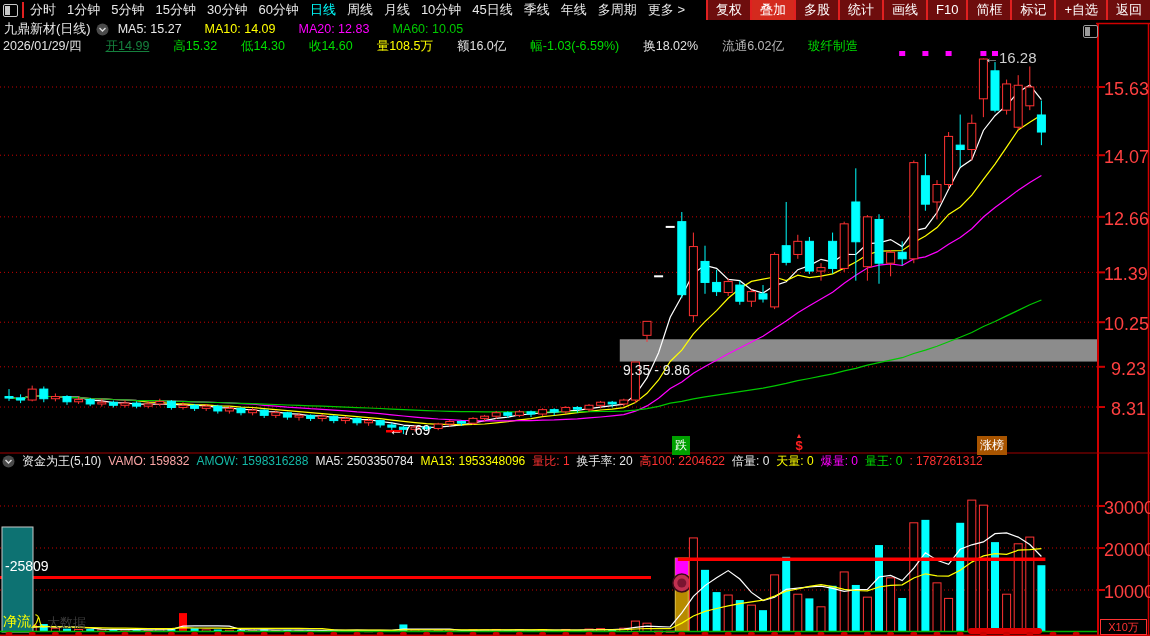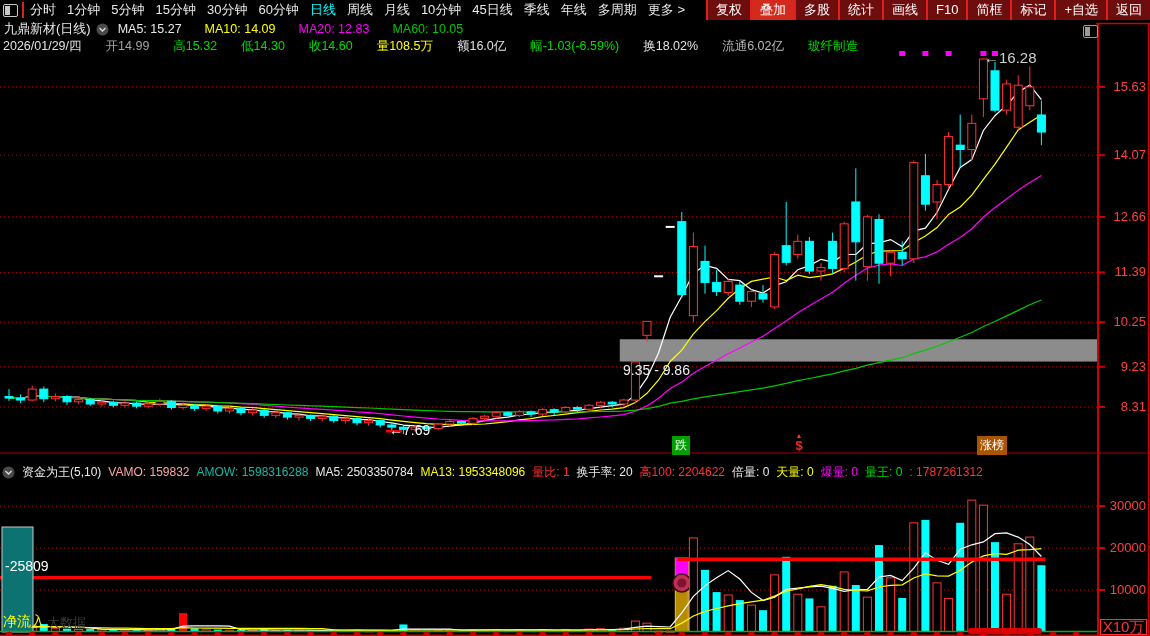--- a/index.html
+++ b/index.html
@@ -21,35 +21,35 @@
   
   #row2{left:0;top:21px;height:16px;display:flex;align-items:center;}
   #stock-name{color:#e8e8e8;font-size:13px;margin-left:4px;}
   .circ-icon{width:13px;height:13px;margin-left:5px;}
   #ma-list{display:flex;gap:23px;margin-left:9px;}
   #row3{left:3px;top:38px;height:16px;display:flex;align-items:center;gap:24px;}
   .seg{font-size:12.5px;white-space:nowrap;}
   #row2-winicon{left:1083px;top:25px;width:13px;height:11px;border:1px solid #9a9a9a;border-radius:2px;}
   #row2-winicon .half{position:absolute;left:1px;top:1px;width:5px;height:9px;background:#9a9a9a;}
   
-  #ind-row{left:2px;top:464px;height:16px;display:flex;align-items:center;gap:7px;}
+  #ind-row{left:2px;top:453px;height:16px;display:flex;align-items:center;gap:7px;}
   #ind-row .seg{font-size:12px;}
   
   .axis-label{position:absolute;left:1104px;width:42px;text-align:right;
-              font-size:13px;color:#ff4040;}
+              font-size:18px;color:#ff4040;}
   
   .ann{position:absolute;white-space:nowrap;}
   #ann-high{left:984px;top:49px;color:#cfcfcf;font-size:15px;}
   #ann-low{left:389px;top:422px;color:#ffffff;font-size:14px;}
   #ann-band{left:623px;top:362px;color:#eeeeee;font-size:14px;}
   #ann-neg{left:5px;top:558px;color:#ffffff;font-size:14px;}
   #ann-inflow{left:3px;top:613px;color:#ffff00;font-size:14px;}
   #ann-wm{left:47px;top:614px;color:#3c3c3c;font-size:13px;}
   #unit-box{left:1100px;top:619px;width:45px;height:14px;border:1px solid #ff3232;
-            color:#ff3232;font-size:15px;text-align:center;line-height:14px;}
+            color:#ff3232;font-size:11px;text-align:center;line-height:14px;}
   #mk-down{left:672px;top:436px;background:#00a000;color:#fff;font-size:12px;padding:1px 3px;}
   #mk-up{left:977px;top:436px;background:#a85400;color:#fff;font-size:12px;padding:1px 3px;}
   #mk-dollar{left:791px;top:433px;width:16px;text-align:center;}
   #mk-dollar .arr{display:block;font-size:7px;line-height:6px;color:#ff3232;}
   #mk-dollar .dol{display:block;font-size:13px;line-height:13px;color:#ff2020;font-weight:bold;}
   #chart-svg{left:0;top:0;}
 </style>
 </head>
 <body>
 
@@ -465,21 +465,21 @@
       <span class="seg" style="color: rgb(255, 0, 255);">MA20: 12.83</span>
       <span class="seg" style="color: rgb(0, 200, 0);">MA60: 10.05</span>
     </div>
 </div>
 <div id="row2-winicon" class="abs">
     <div class="half"></div>
   </div>
 
 <div id="row3" class="abs">
     <span class="seg" style="color: rgb(224, 224, 224);">2026/01/29/四</span>
-    <span class="seg" style="color: #a3a3a3;">开14.99</span>
+    <span class="seg" style="color: #15803d; text-decoration: underline;">开14.99</span>
     <span class="seg" style="color: rgb(0, 221, 0);">高15.32</span>
     <span class="seg" style="color: rgb(0, 221, 0);">低14.30</span>
     <span class="seg" style="color: rgb(0, 221, 0);">收14.60</span>
     <span class="seg" style="color: rgb(255, 255, 0);">量108.5万</span>
     <span class="seg" style="color: rgb(224, 224, 224);">额16.0亿</span>
     <span class="seg" style="color: rgb(0, 221, 0);">幅-1.03(-6.59%)</span>
     <span class="seg" style="color: rgb(224, 224, 224);">换18.02%</span>
     <span class="seg" style="color: rgb(184, 184, 184);">流通6.02亿</span>
     <span class="seg" style="color: rgb(0, 221, 0);">玻纤制造</span>
   </div>

